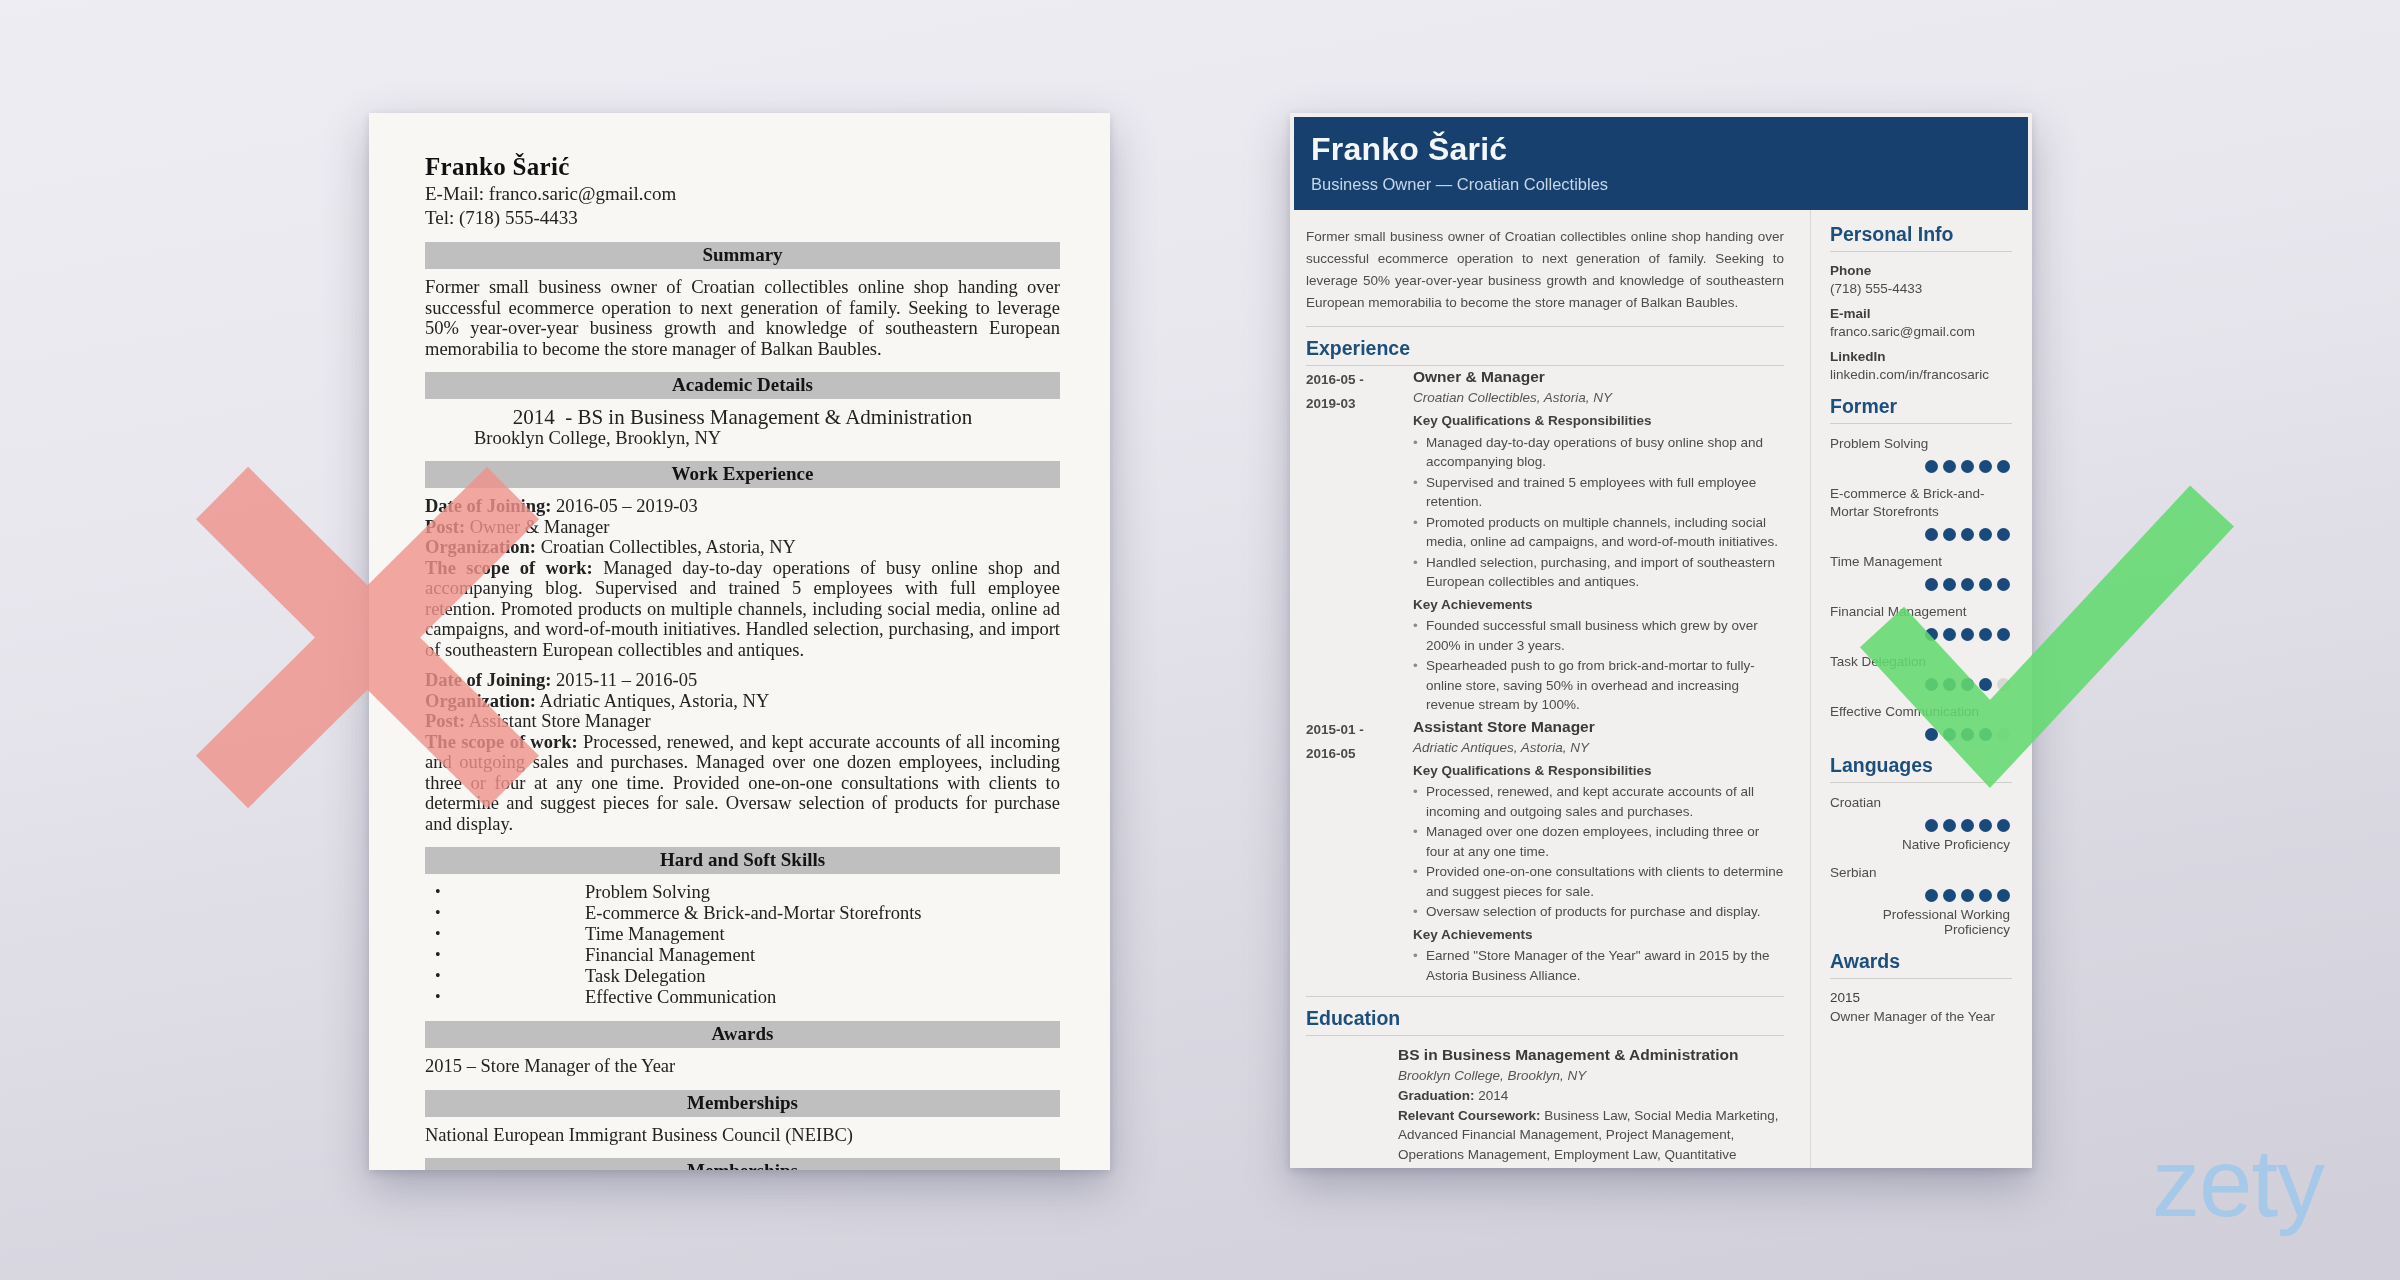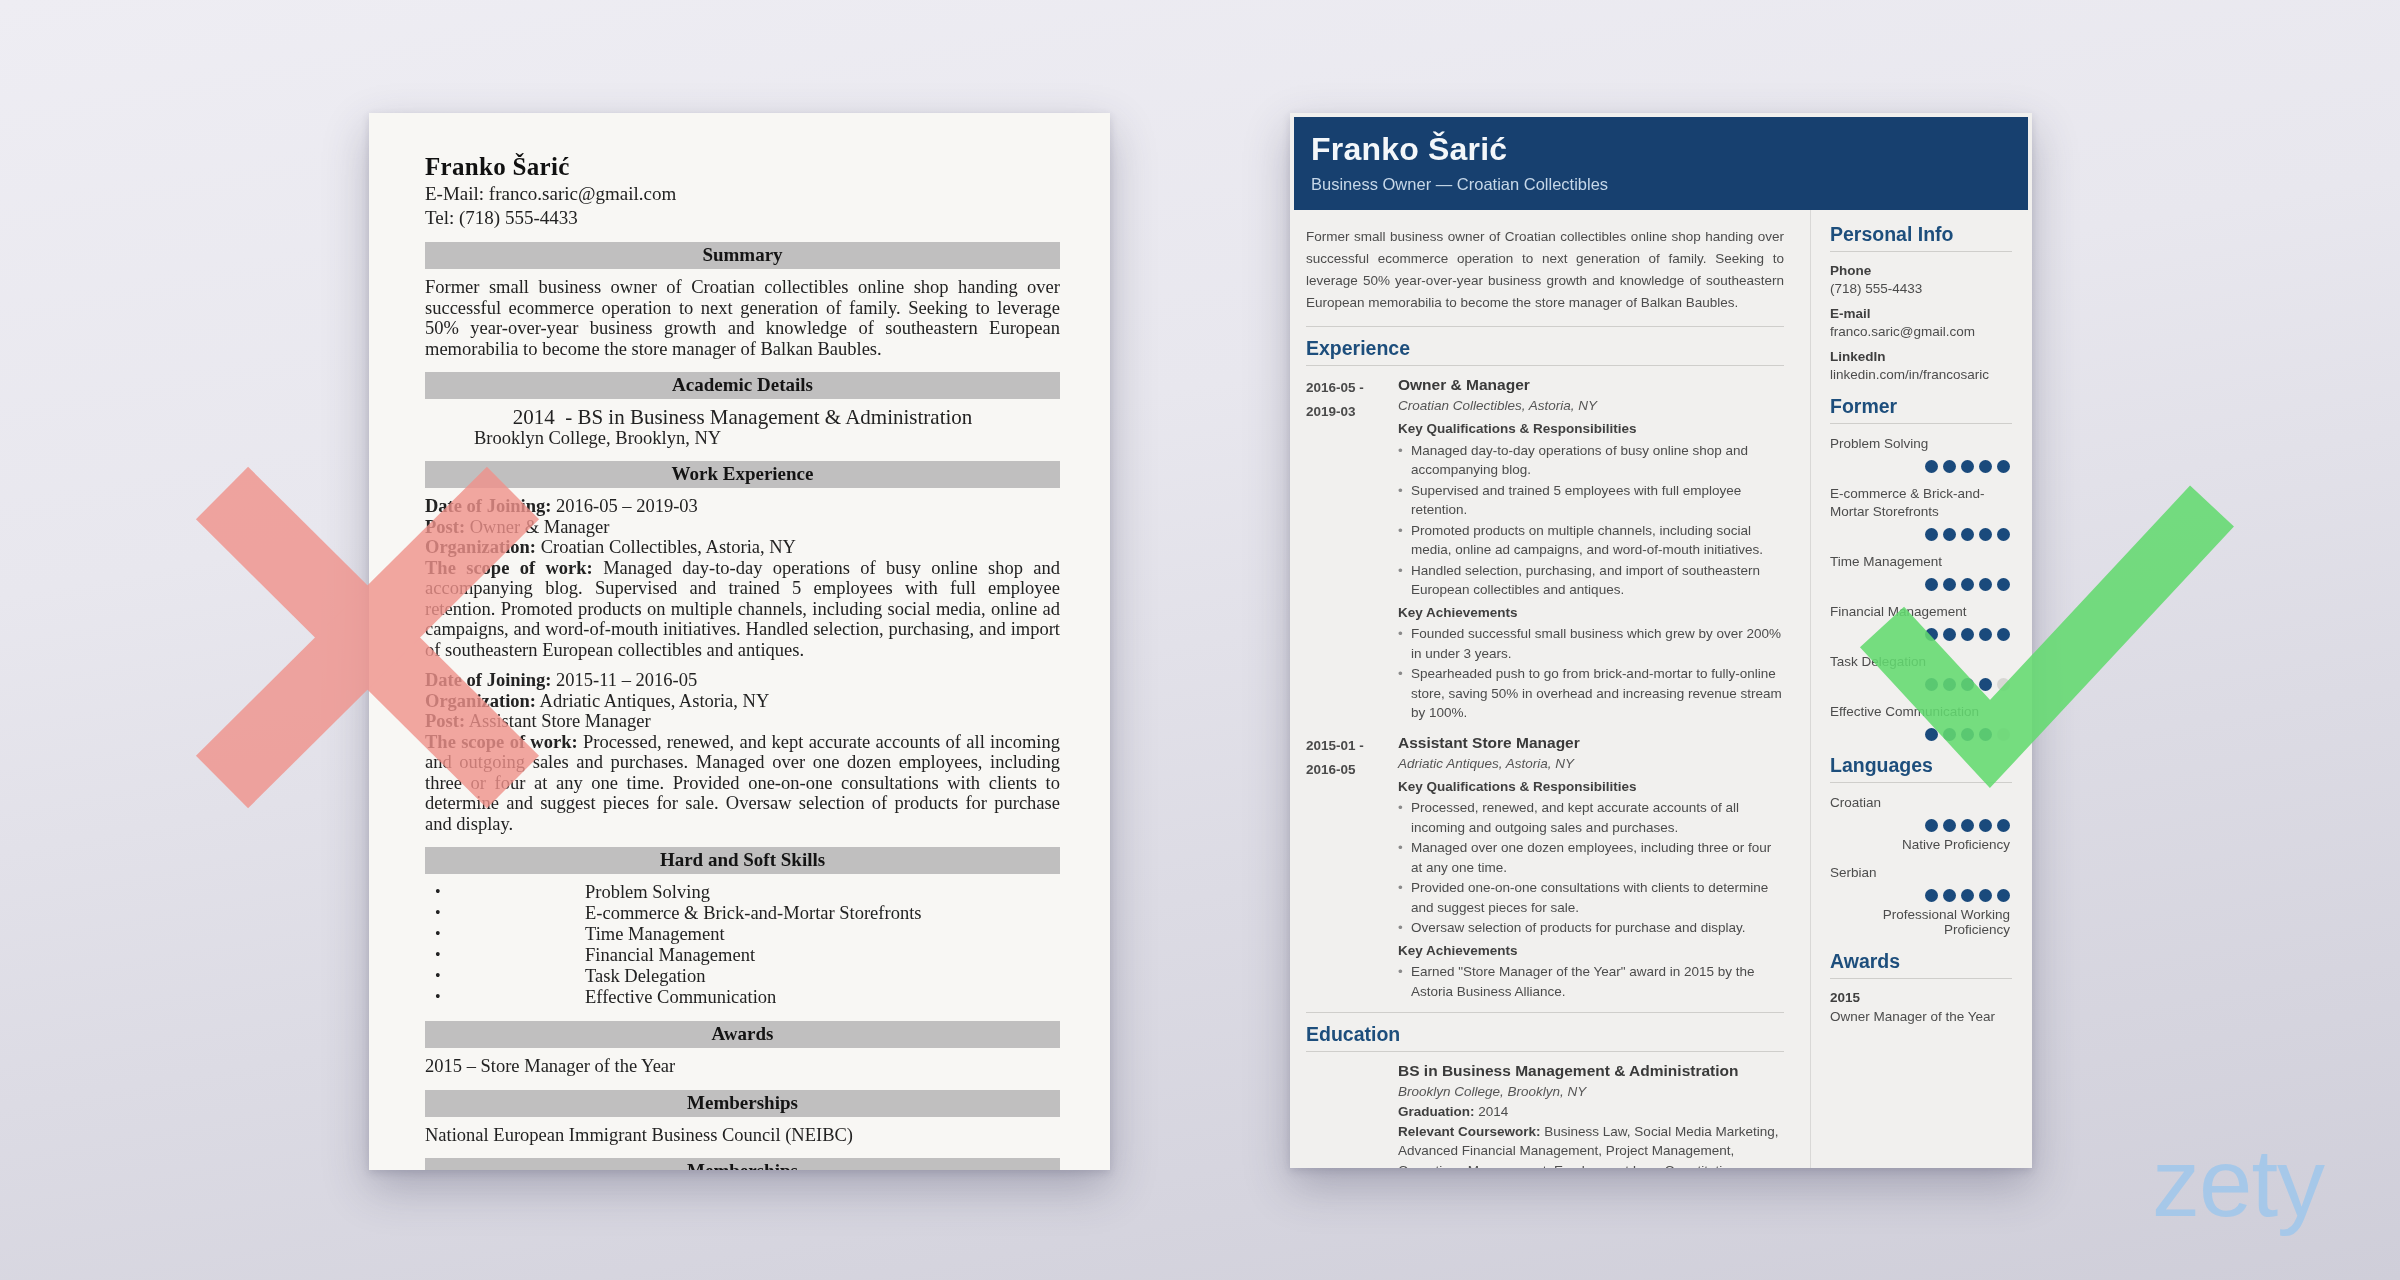--- a/index.html
+++ b/index.html
@@ -32,21 +32,21 @@
   .zr-name{font-size:32px;font-weight:bold;color:#f4f7fa;letter-spacing:.2px;}
   .zr-sub{font-size:16.5px;color:#c6d7e8;margin-top:7px;}
   .zr-cols{display:flex;height:958px;}
   .zr-main{width:520px;box-sizing:border-box;padding:16px 26px 0 16px;}
   .zr-side{flex:1;box-sizing:border-box;border-left:1px solid #d9d8d6;padding:0 20px 0 19px;}
 
   .zr-summary{font-size:13.5px;line-height:22px;color:#4c4c4c;text-align:justify;padding-bottom:12px;}
   .zr-sec{border-top:1px solid #cfcecb;}
   .zr-sec-head{font-size:19.5px;font-weight:bold;color:#1d4e7c;margin:10px 0 0;padding-bottom:5px;
                border-bottom:1px solid #cfcecb;}
-  .zr-job{display:flex;margin-top:8px;}
+  .zr-job{display:flex;gap:15px;}
   .zr-dates{width:92px;flex:none;font-size:13.5px;font-weight:bold;color:#4a4a4a;line-height:24px;padding-top:2px;}
   .zr-jbody{flex:1;font-size:13.5px;line-height:19.5px;color:#4c4c4c;}
   .zr-jtitle{font-size:15.5px;font-weight:bold;color:#3a3a3a;line-height:22px;}
   .zr-jcompany{font-style:italic;color:#555;line-height:20px;}
   .zr-sublabel{font-weight:bold;color:#3f3f3f;margin:3px 0 2px;}
   .zr-bullet{position:relative;padding-left:13px;margin-bottom:1px;}
   .zr-bullet::before{content:"•";position:absolute;left:0;top:0;color:#8a8a8a;}
   .zr-edu-body{margin-left:92px;margin-top:8px;font-size:13.5px;line-height:19.5px;}
   .zr-edu-degree{font-size:15.5px;font-weight:bold;color:#3a3a3a;line-height:22px;}
   .zr-edu-school{font-style:italic;color:#555;line-height:20px;}
@@ -55,21 +55,21 @@
   .zs-head{font-size:19.5px;font-weight:bold;color:#1d4e7c;padding-bottom:5px;border-bottom:1px solid #cfcecb;
            margin:13px 0 11px;}
   .zs-item{margin-bottom:10px;}
   .zs-label{font-size:13.5px;font-weight:bold;color:#3f3f3f;margin-bottom:3px;}
   .zs-value{font-size:13.5px;color:#4c4c4c;}
   .zs-skill-name{font-size:13.5px;color:#4c4c4c;line-height:18px;}
   .zs-dots{display:flex;justify-content:flex-end;gap:5px;margin:7px 2px 12px 0;}
   .dot{width:13px;height:13px;border-radius:50%;background:#d8d7d4;}
   .dot.filled{background:#1a4a7c;}
   .zs-level{font-size:13.5px;color:#4c4c4c;text-align:right;margin:-7px 2px 12px 0;}
-  .zs-award-year{font-size:13.5px;font-weight:bold;color:#3f3f3f;margin-bottom:4px;}
+  .zs-award-year{font-size:13.5px;font-weight:normal;color:#3f3f3f;margin-bottom:4px;}
   .zs-award-text{font-size:13.5px;color:#4c4c4c;}
 
   
   .marks{position:absolute;left:0;top:0;pointer-events:none;}
   .zety-logo{position:absolute;left:2152px;top:1128px;font-size:96px;color:#a6c8e9;
              font-family:"Liberation Sans",sans-serif;letter-spacing:-1px;font-weight:normal;}
 </style>
 </head>
 <body>
 

